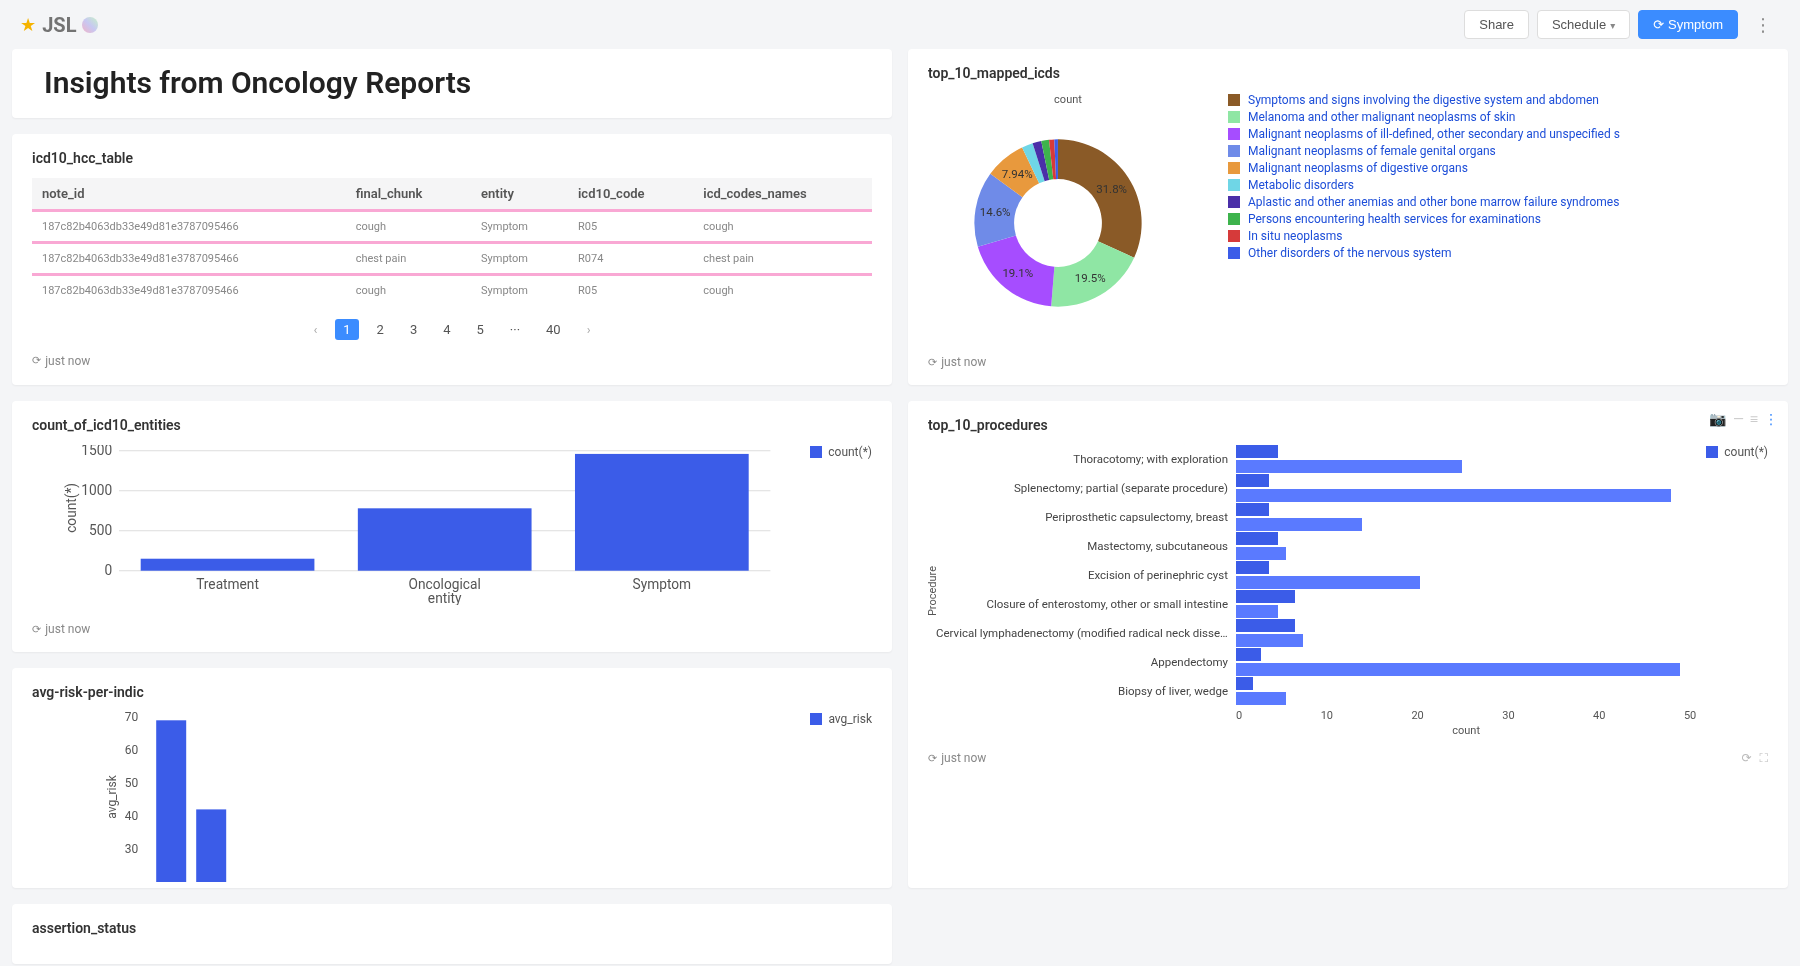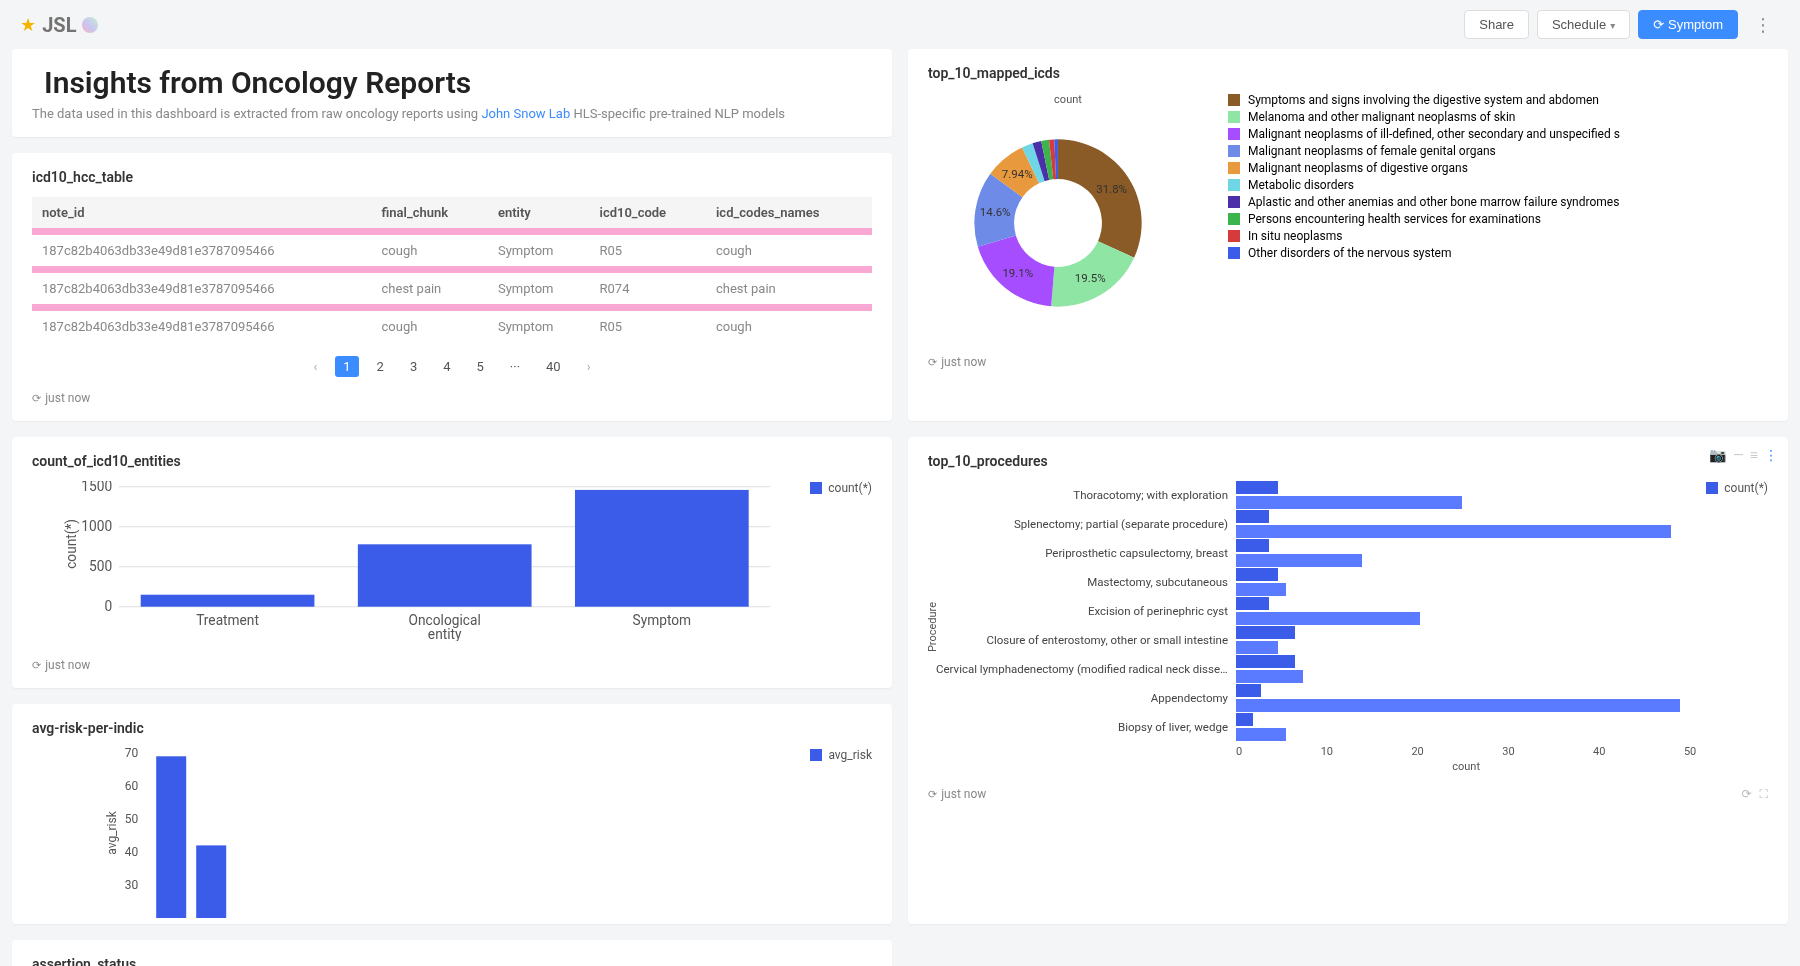--- a/index.html
+++ b/index.html
@@ -19,37 +19,37 @@
 .grid { display: grid; grid-template-columns: 1fr 1fr; gap: 16px; padding: 0 12px 20px; }
 .card { background: #fff; border-radius: 4px; box-shadow: 0 1px 2px rgba(0,0,0,0.05); padding: 16px 20px; position: relative; }
 .card-title { font-size: 14px; font-weight: 600; color: #333; margin-bottom: 12px; }
 
 .page-title { font-size: 30px; font-weight: 600; color: #222; margin-left: 12px; }
 .page-desc { font-size: 13px; color: #888; margin-top: 6px; }
 .page-desc a { color: #3b8cff; text-decoration: none; }
 
 table { width: 100%; border-collapse: collapse; }
 th { text-align: left; font-weight: 600; padding: 8px 10px; background: #f5f5f6; font-size: 13px; color: #555; }
-td { padding: 8px 10px; color: #888; font-size: 13px; border-top: 7px solid #f9a8d4; }
+td { padding: 8px 10px; color: #888; font-size: 11px; border-top: 3px solid #f9a8d4; }
 
 .pager { display: flex; justify-content: center; align-items: center; gap: 10px; margin-top: 14px; }
 .pager-item { padding: 3px 8px; cursor: pointer; color: #555; font-size: 13px; }
 .pager-item.active { background: #3b8cff; color: #fff; border-radius: 3px; }
 .pager-item.nav { color: #aaa; }
 
 .ts { display: flex; align-items: center; gap: 4px; margin-top: 14px; font-size: 12px; color: #888; }
 .ts-icon { font-size: 11px; }
 
 .card-actions { position: absolute; top: 10px; right: 10px; display: flex; gap: 6px; color: #bbb; font-size: 14px; }
 .card-actions .v { color: #3b8cff; }
 
 
 .donut-wrap { display: flex; gap: 20px; align-items: flex-start; }
 .donut-svg { position: relative; width: 280px; flex-shrink: 0; }
-.legend { font-size: 12px; color: #000000; }
+.legend { font-size: 12px; color: #1d4ed8; }
 .legend-row { display: flex; align-items: center; gap: 8px; margin-bottom: 3px; white-space: nowrap; }
 .legend-sw { width: 12px; height: 12px; display: inline-block; flex-shrink: 0; }
 
 
 .barwrap { display: flex; align-items: flex-start; }
 .bar-area { flex: 1; position: relative; }
 .bar-legend { display: flex; align-items: center; gap: 6px; font-size: 12px; color: #555; margin-left: 10px; }
 .vaxis { position: absolute; left: -8px; top: 50%; transform: rotate(-90deg) translateX(-50%); transform-origin: left top; font-size: 11px; color: #555; }
 
 .hbar-row { display: flex; align-items: center; margin-bottom: 1px; }
@@ -81,23 +81,20 @@
         <span>Symptom</span>
       </button>
     <span class="kebab">⋮</span>
   </div>
 </div>
 
 <div class="grid">
 
   <div class="card">
     <div class="page-title">Insights from Oncology Reports</div>
-    <div class="page-desc">
-      <span>The data used in this dashboard is extracted from raw oncology reports using </span><a href="#">John Snow Lab</a><span> HLS-specific pre-trained NLP models</span>
-    </div>
   </div>
 
   <div class="card overflowhide" style="grid-row: span 2;">
     <div class="card-title">top_10_mapped_icds</div>
     <div class="donut-wrap">
       <div class="donut-svg">
         <div style="text-align:center; font-size:11px; color:#555; margin-bottom:2px;">count</div>
         <svg width="260" height="230" viewBox="0 0 220 220" id="donut-svg">
             <path d="M110,30 A80,80 0 0 1 182.80847765479965,143.15004647946273 L148.22445076876983,127.40377440171794 A42,42 0 0 0 110,68 Z" fill="#8a5a27"></path>
             <text x="161.29761952018833" y="80.99160362026058" text-anchor="middle" font-size="11" fill="#333">31.8%</text>

